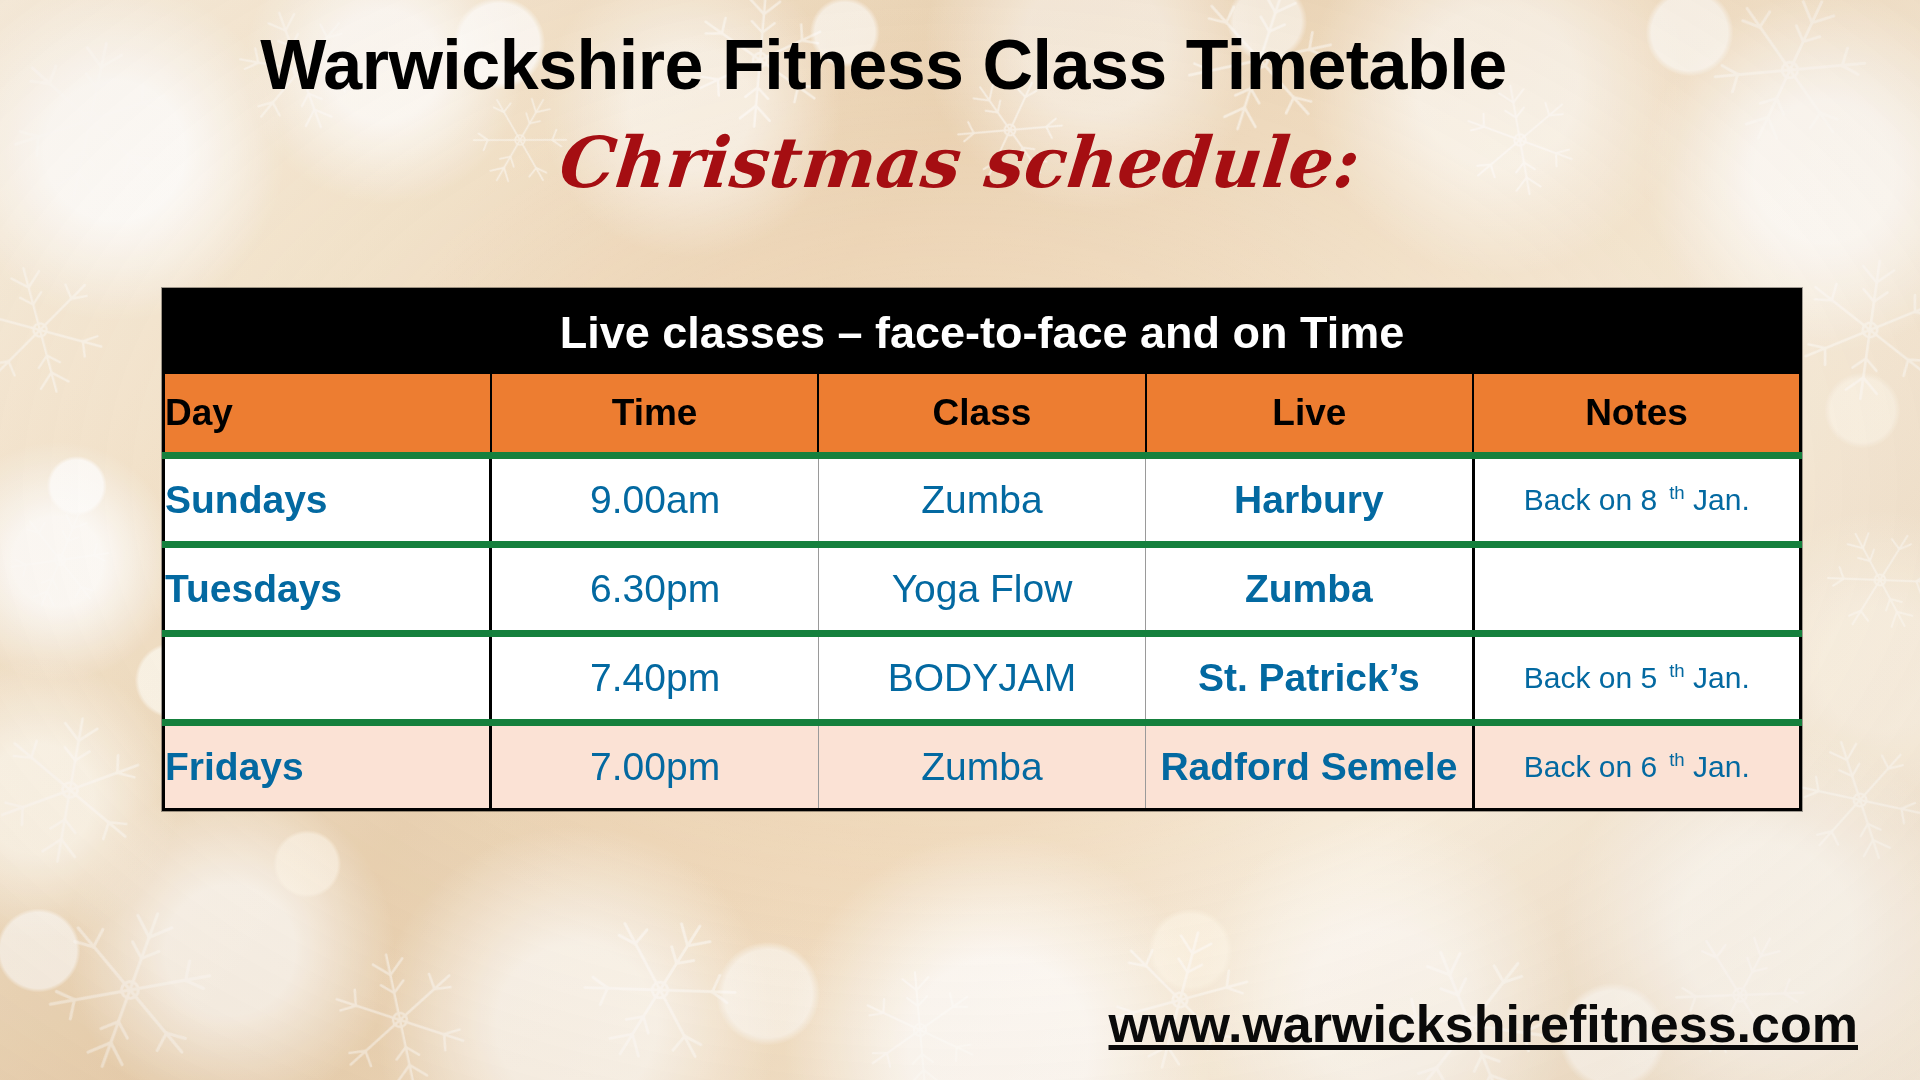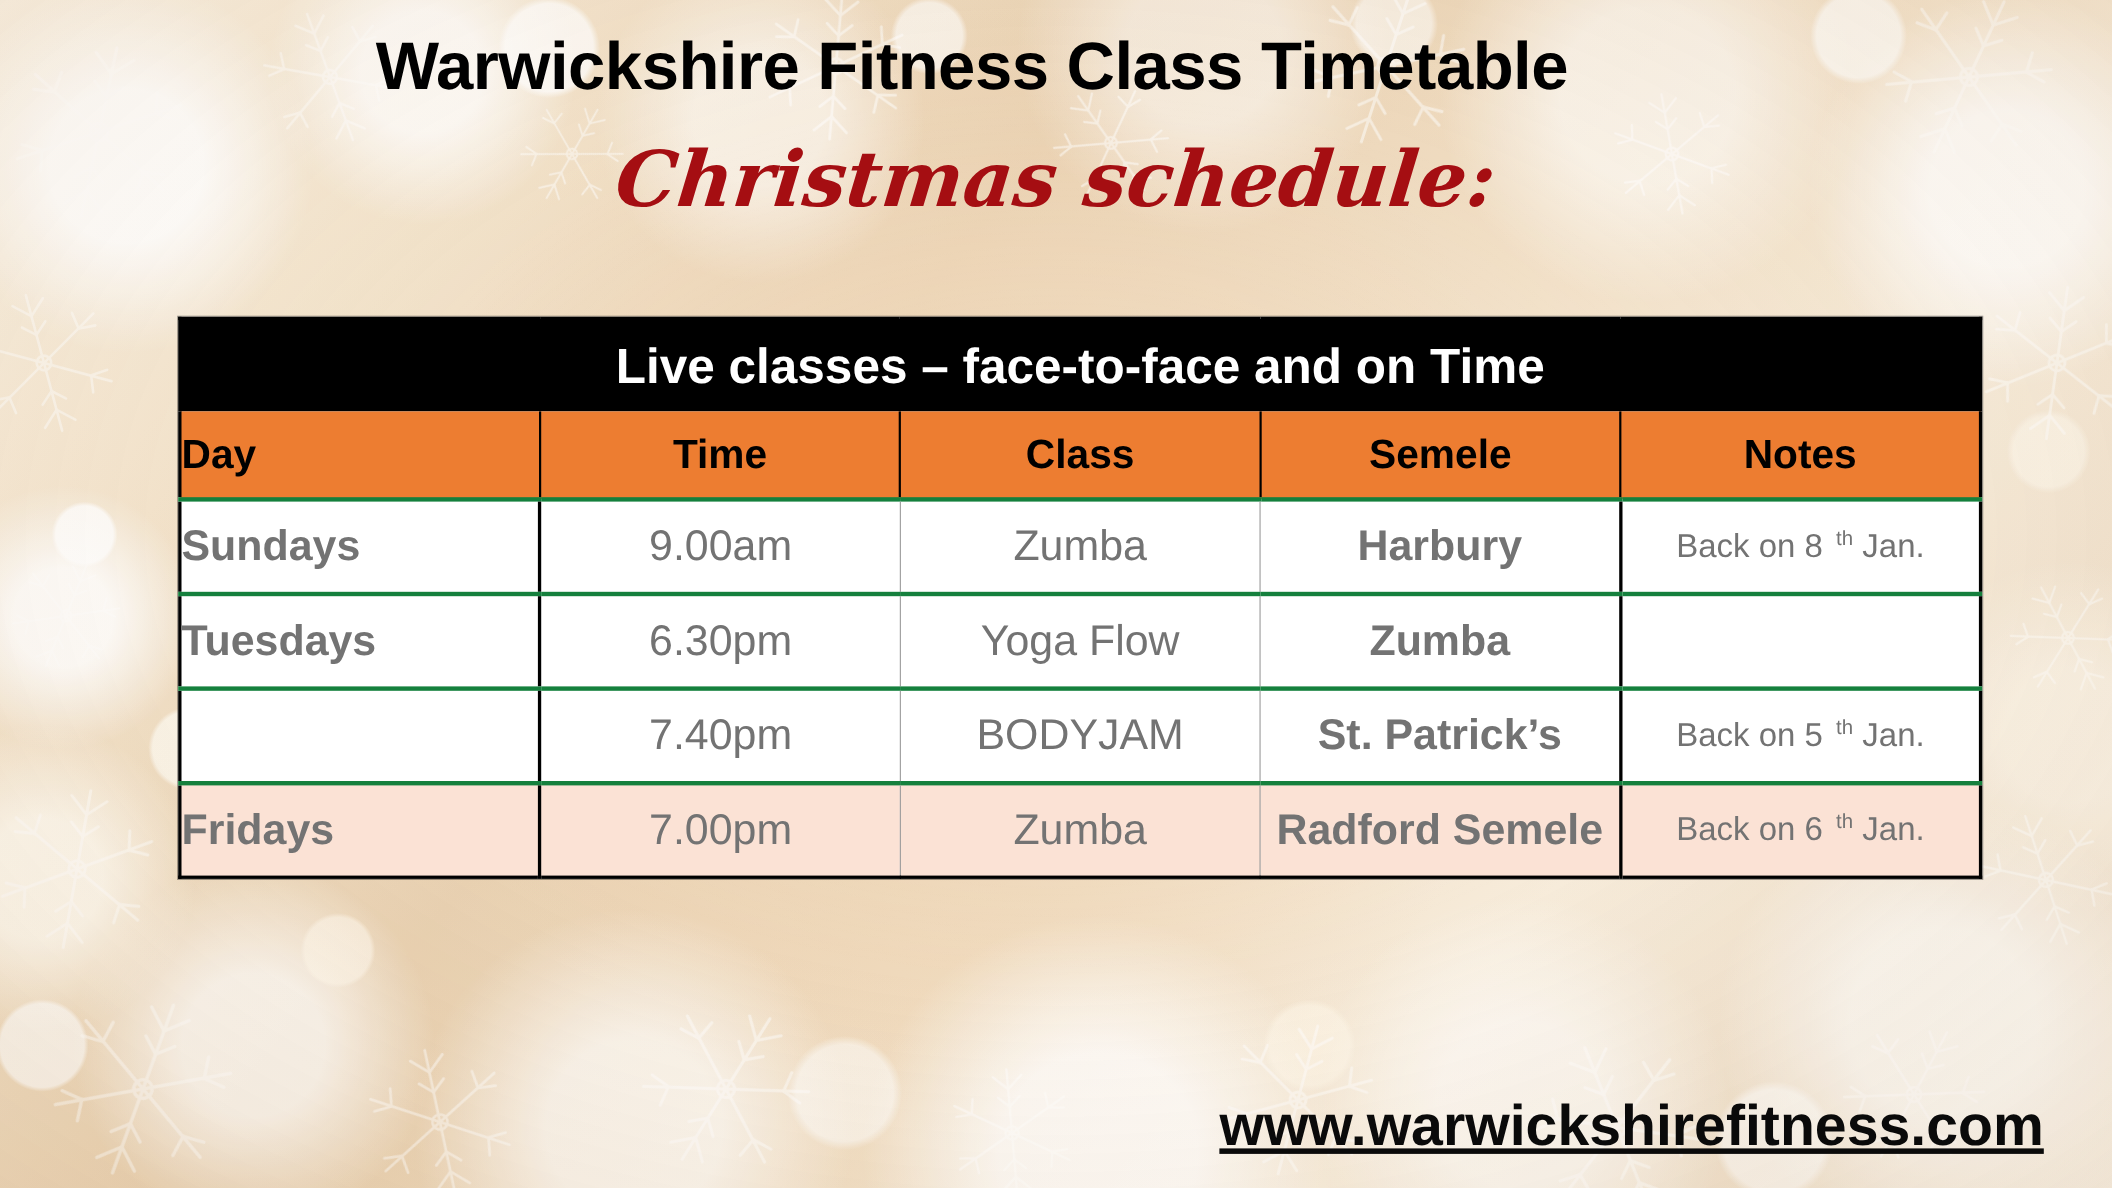--- a/index.html
+++ b/index.html
@@ -71,21 +71,21 @@
     position: absolute;
     inset: 0;
   }
 
   #page-title {
     position: absolute;
     top: 30px;
     left: 0;
     width: 1767px;
     text-align: center;
-    font-size: 61px;
+    font-size: 70px;
     font-weight: bold;
     color: #000000;
     letter-spacing: -0.5px;
     line-height: 1.0;
     white-space: nowrap;
   }
 
   #page-subtitle {
     position: absolute;
     top: 128px;
@@ -148,22 +148,22 @@
     padding-left: 18px;
     border-left: none;
   }
   .col-head.last { border-right: none; }
 
   .body-row td {
     height: 82px;
     vertical-align: middle;
     text-align: center;
     font-size: 39px;
-    color: #737373;
-    border-top: 4px solid #15803d;
+    color: #0369a1;
+    border-top: 7px solid #15803d;
     border-left: 1px solid #9a9a9a;
   }
   .body-row td.cell-day {
     text-align: left;
     padding-left: 18px;
     font-weight: bold;
     border-left: none;
     border-right: 3px solid #000000;
   }
   .body-row td.cell-where { font-weight: bold; }
@@ -258,21 +258,21 @@
   <table id="timetable">
     <tbody>
       <tr>
         <td class="banner-cell" colspan="5">Live classes – face-to-face and on Time</td>
       </tr>
 
       <tr>
         <th class="col-head first" style="width:325px;">Day</th>
         <th class="col-head" style="width:250px;">Time</th>
         <th class="col-head" style="width:386px;">Class</th>
-        <th class="col-head" style="width:388px;">Semele</th>
+        <th class="col-head" style="width:388px;">Live</th>
         <th class="col-head last" style="width:285px;">Notes</th>
       </tr>
 
       <tr class="body-row plain">
         <td class="cell-day">Sundays</td>
         <td class="cell-time">9.00am</td>
         <td class="cell-class">Zumba</td>
         <td class="cell-where">Harbury</td>
         <td class="cell-notes"><span>Back on 8</span><span class="sup">th</span><span> Jan.</span></td>
       </tr>

